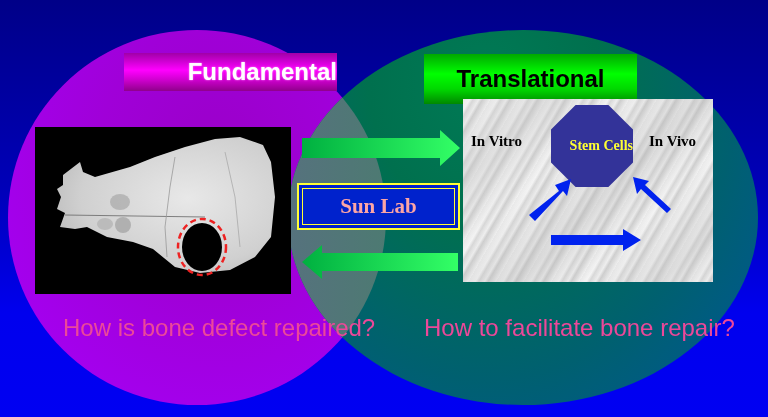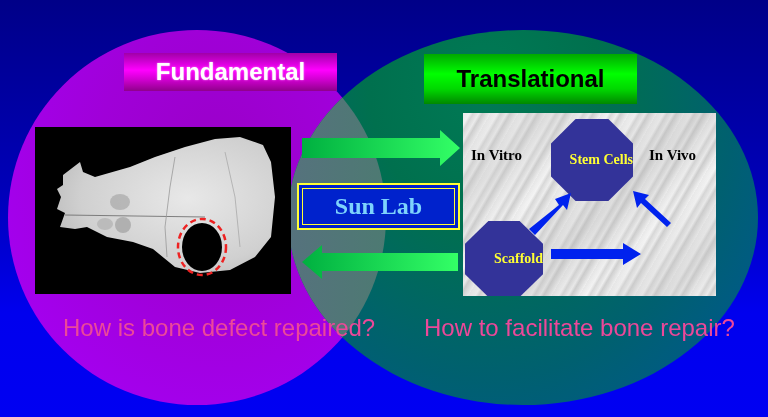--- a/index.html
+++ b/index.html
@@ -12,38 +12,39 @@
     background: radial-gradient(ellipse at 55% 35%, #9a00c8 0%, #a000d8 40%, #a400f0 80%, #a800ff 100%); }
   #ell-right { left:288px; top:30px; width:470px; height:375px;
     background: radial-gradient(ellipse at 42% 15%, #007a55 0%, #00704e 30%, #006070 65%, #00559a 100%); }
   #overlap { left:288px; top:30px; width:470px; height:375px; border-radius:50%; overflow:hidden; }
   #overlap-inner { position:absolute; left:-280px; top:0; width:378px; height:375px; border-radius:50%;
     background: linear-gradient(90deg, #6a4f98 0%, #5e6a88 50%, #4d7a72 100%); }
   .label-box { position:absolute; display:flex; align-items:center; justify-content:center;
     font-family:"Liberation Sans", sans-serif; font-weight:bold; font-size:24px; }
   #fund-box { left:124px; top:53px; width:213px; height:38px; color:#fff;
     background: linear-gradient(180deg, #a000a8 0%, #ff00ff 45%, #d000d0 70%, #90008c 100%);
-    text-shadow: 0 0 2px #ff99ff; }
+    text-shadow: 0 0 2px #ff99ff; justify-content: flex-end; }
   #trans-box { left:424px; top:54px; width:213px; height:50px; color:#000;
     background: linear-gradient(180deg, #00a800 0%, #00ff00 40%, #00d800 70%, #008800 100%); }
   #skull-img { left:35px; top:127px; width:256px; height:167px; background:#000; overflow:hidden; }
-  #diagram-img { left:463px; top:113px; width:253px; height:183px; overflow:hidden;
+  #diagram-img { left:463px; top:99px; width:214px; height:183px; overflow:hidden;
     background:
       linear-gradient(135deg, rgba(255,255,255,0.0) 0%, rgba(190,190,190,0.35) 20%, rgba(255,255,255,0) 35%, rgba(170,170,170,0.3) 55%, rgba(255,255,255,0) 70%, rgba(185,185,185,0.35) 88%, rgba(255,255,255,0) 100%),
       repeating-linear-gradient(120deg, #eaeaea 0px, #f4f4f4 6px, #d8d8d8 9px, #efefef 14px, #cfcfcf 17px, #f2f2f2 24px);
+    padding-left: 36px;
   }
   .octagon { position:absolute; background:#333399;
     clip-path: polygon(30% 0, 70% 0, 100% 30%, 100% 70%, 70% 100%, 30% 100%, 0 70%, 0 30%);
     display:flex; align-items:center; justify-content:flex-end;
     color:#ffff33; font-family:"Liberation Serif", serif; font-weight:bold; font-size:14px; }
   .diag-text { position:absolute; color:#000; font-family:"Liberation Serif", serif; font-weight:bold; font-size:15px; }
   #sunlab { left:297px; top:183px; width:163px; height:47px; background:#0022cc;
     border:2px solid #ffff33; box-sizing:border-box; display:flex; align-items:center; justify-content:center; }
   #sunlab-inner { position:absolute; left:3px; top:3px; right:3px; bottom:3px; border:1.5px solid #ffff33; }
-  #sunlab-text { color:#7dd3fc; font-family:"Liberation Serif", serif; font-weight:bold; font-size:24px; position:relative; }
+  #sunlab-text { color:#fca5a5; font-family:"Liberation Serif", serif; font-weight:bold; font-size:21px; position:relative; }
   .question { position:absolute; color:#ec4899; font-family:"Liberation Sans", sans-serif; font-weight:normal; font-size:24px; white-space:nowrap; }
 </style>
 </head>
 <body>
 
 <div id="ell-left" class="ellipse"></div>
 <div id="ell-right" class="ellipse"></div>
 <div id="overlap" class="abs">
     <div id="overlap-inner"></div>
   </div>
@@ -76,23 +77,20 @@
   </svg>
 </div>
 
 <div id="diagram-img" class="abs">
   <span class="diag-text" style="left:8px;top:34px;">In Vitro</span>
   <span class="diag-text" style="left:186px;top:34px;">In Vivo</span>
 
   <div class="octagon" style="left:88px;top:6px;width:82px;height:82px;">
     <span>Stem Cells</span>
   </div>
-  <div class="octagon" style="left:2px;top:108px;width:78px;height:76px;">
-    <span>Scaffold</span>
-  </div>
 
   <svg class="abs" style="left:0;top:0;" width="253" height="183" viewBox="0 0 253 183">
     <g fill="#0022ee">
 
       <polygon points="66,116 96,92 92,86 108,80 104,97 100,92 72,122"></polygon>
 
       <polygon points="204,114 178,90 174,95 170,78 186,82 182,86 208,110"></polygon>
 
       <polygon points="88,136 160,136 160,130 178,141 160,152 160,146 88,146"></polygon>
     </g>

